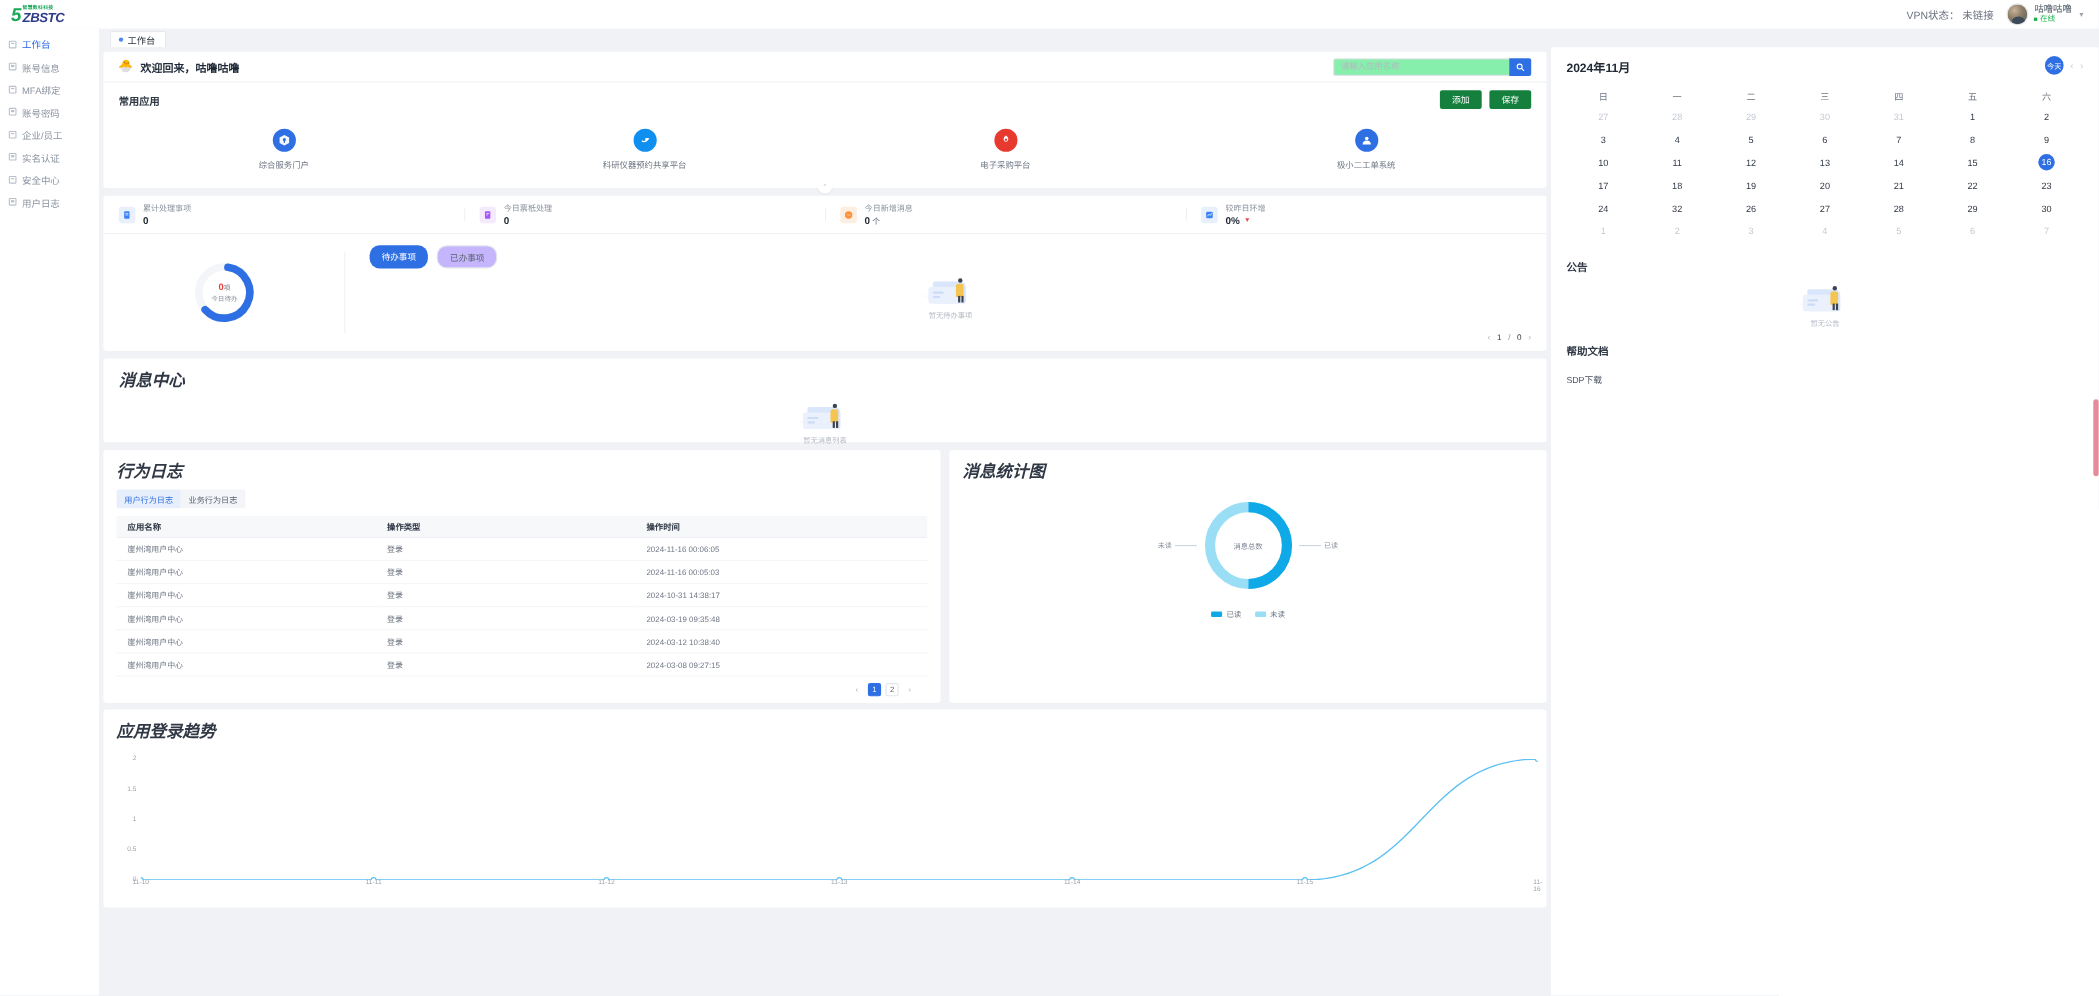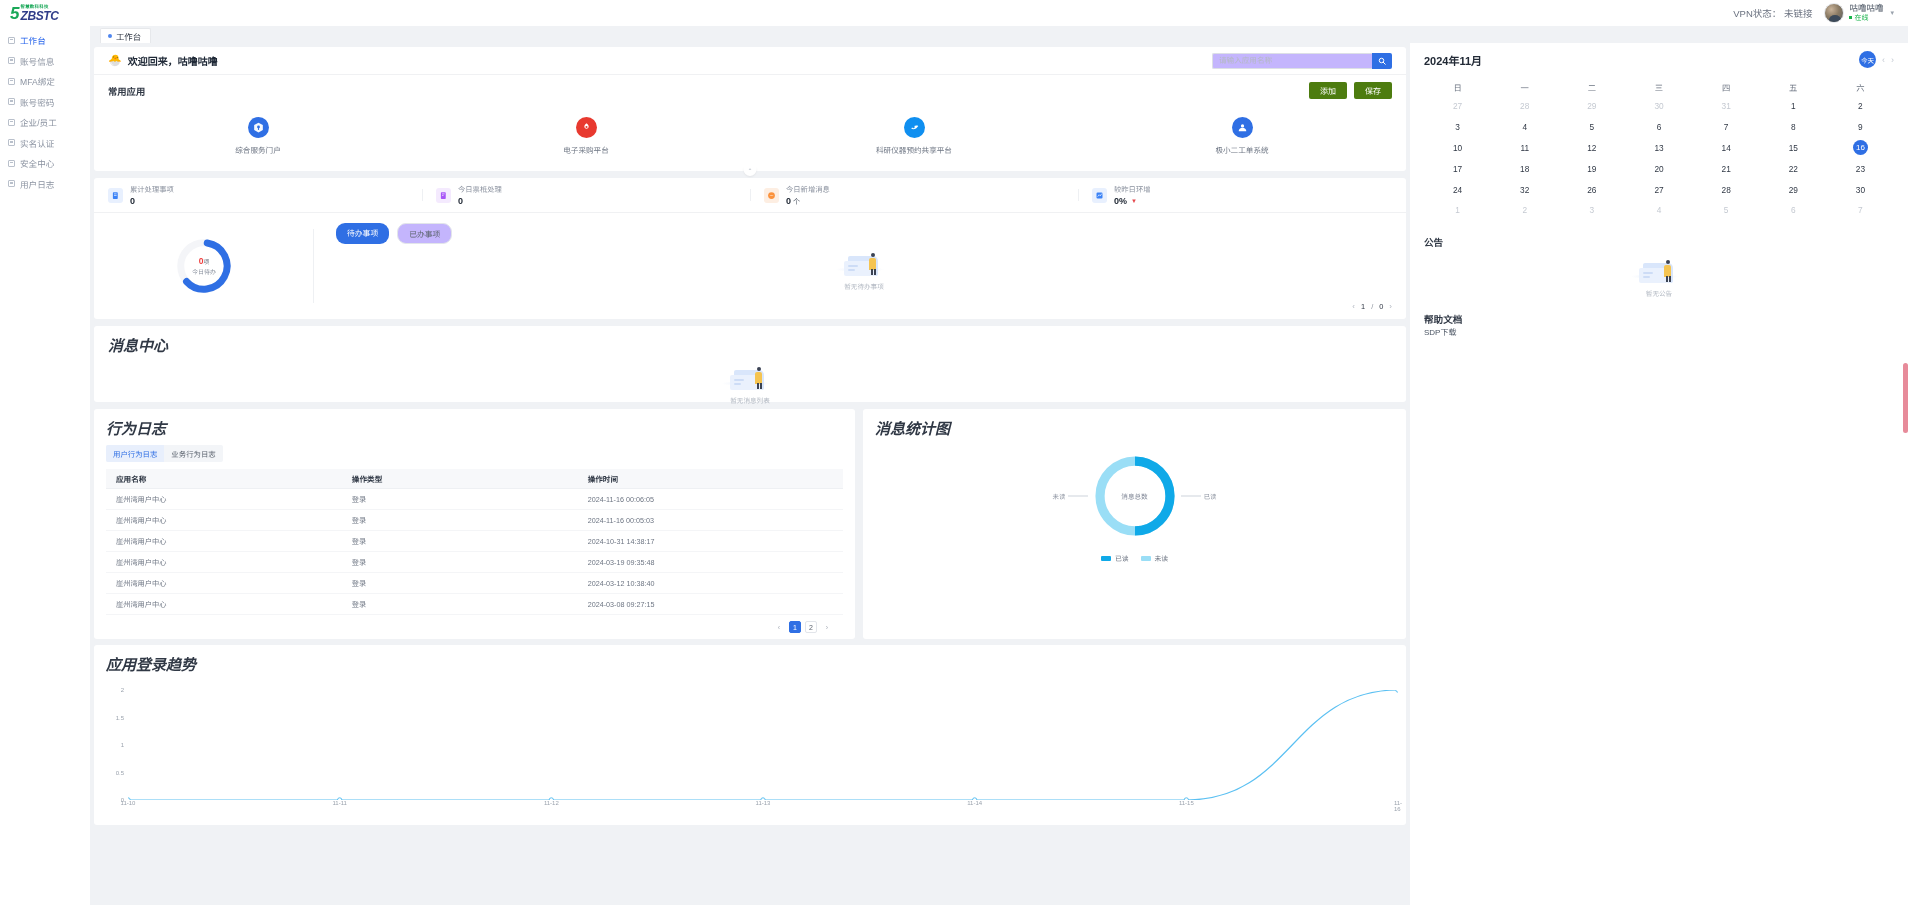--- a/index.html
+++ b/index.html
@@ -76,36 +76,36 @@
   .card { background:#fff; border-radius:3px; margin:4px 4px 0 4px; }
 
   
   .welcome { display:flex; align-items:center; height:28px; padding:0 14px; gap:6px;
               border-bottom:1px solid #f0f1f3;}
   .welcome .emoji{ font-size:11px; }
   .welcome .wtext{ font-size:10px; font-weight:bold; color:#1f2937; }
   .welcome .searchwrap{ margin-left:auto; display:flex; align-items:center; }
   .search-input{
     width:160px; height:16px; border:1px solid #dcdfe6; border-right:none; border-radius:2px 0 0 2px;
-    font-size:7.6px; color:#5b6472; padding:0 6px; outline:none; background:#c4b5fd;
+    font-size:7.6px; color:#5b6472; padding:0 6px; outline:none; background:#86efac;
     font-family:inherit;
   }
   .search-input::placeholder{ color:#b4b9c2; }
   .search-btn{
     width:20px;height:16px;background:#2f6fe4;border:none;border-radius:0 2px 2px 0;
     display:flex;align-items:center;justify-content:center;cursor:pointer;
   }
   .search-btn svg{ width:8px;height:8px;}
 
   
   .apps-head{ display:flex; align-items:center; padding:7px 14px 0 14px; }
   .apps-head .ah-title{ font-size:9.3px; font-weight:bold; color:#303845; }
   .apps-head .ah-btns{ margin-left:auto; display:flex; gap:7px;}
   .btn-blue{
-    background:#4d7c0f;color:#fff;border:none;border-radius:2px;
+    background:#15803d;color:#fff;border:none;border-radius:2px;
     font-size:8px;padding:3px 11px;cursor:pointer;font-family:inherit;
   }
   .apps-row{ display:flex; padding:18px 0 16px 0; }
   .app-cell{ flex:1; display:flex; flex-direction:column; align-items:center; gap:6px; cursor:pointer;}
   .app-ico{ width:21px;height:21px;border-radius:50%;display:flex;align-items:center;justify-content:center;}
   .app-ico svg{ width:13px;height:13px;}
   .app-label{ font-size:7.6px; color:#6d7583;}
   .collapse-chip{
     position:absolute; left:50%; transform:translateX(-50%); bottom:-5px;
     width:13px;height:9px;background:#fff;border-radius:0 0 7px 7px;
@@ -219,21 +219,21 @@
   }
   .cal-cell.head{ color:#6d7583; font-size:8.3px; height:19px;}
   .cal-cell.mute{ color:#c4c9d1;}
   .cal-cell.sel{ }
   .cal-cell.sel span{
     width:15px;height:15px;border-radius:50%;background:#2f6fe4;color:#fff;
     display:flex;align-items:center;justify-content:center;font-size:8px;
   }
   .rail-sec-title{ font-size:9.6px; font-weight:bold;color:#303845; margin-top:14px;}
   .rail-empty{ display:flex;flex-direction:column;align-items:center;gap:3px;margin-top:8px;}
-  .help-link{ font-size:8px;color:#4b5563; margin-top:0; cursor:pointer;}
+  .help-link{ font-size:8px;color:#4b5563; margin-top:13px; cursor:pointer;}
   .promo{
     margin-top:12px; height:90px; border-radius:4px; position:relative; overflow:hidden;
     background:linear-gradient(115deg,#2f7fe8 0%,#2f6fe4 45%,#2558c4 100%);
   }
   .promo-title{ position:absolute; left:16px; top:14px; font-size:10px;font-weight:bold;color:#fff;}
   .promo-sub{ position:absolute; left:16px; top:28px; font-size:5.4px;color:#d6e5ff; line-height:1.5;}
   .promo-btn{
     position:absolute; left:16px; bottom:16px; background:#ffffff; color:#2f6fe4;
     font-size:6.4px; padding:3px 8px; border-radius:2px; cursor:pointer;
   }
@@ -363,36 +363,36 @@
             <span class="app-ico" style="background:#2f6fe4">
               <svg viewBox="0 0 24 24">
                 <path d="M12 3 L20 7.5 V16.5 L12 21 L4 16.5 V7.5 Z" fill="#fff" opacity=".95"></path>
                 <circle cx="12" cy="11" r="2.6" fill="#2f6fe4"></circle>
                 <rect x="11" y="12.5" width="2" height="4" fill="#2f6fe4"></rect>
               </svg>
             </span>
             <span class="app-label">综合服务门户</span>
           </div>
           <div class="app-cell">
+            <span class="app-ico" style="background:#0f8ff0">
+              <svg viewBox="0 0 24 24">
+                <path d="M6 14 C9 9 15 7 19 9 C16 14 10 17 6 14 Z" fill="#fff"></path>
+                <circle cx="10" cy="11" r="2.4" fill="#0f8ff0"></circle>
+              </svg>
+            </span>
+            <span class="app-label">科研仪器预约共享平台</span>
+          </div>
+          <div class="app-cell">
             <span class="app-ico" style="background:#e8392f">
               <svg viewBox="0 0 24 24">
                 <path d="M12 4 C8 7 7 10 9 13 C10.5 15 13.5 15 15 13 C17 10 16 7 12 4 Z" fill="#fff"></path>
                 <circle cx="12" cy="11" r="2" fill="#e8392f"></circle>
               </svg>
             </span>
             <span class="app-label">电子采购平台</span>
-          </div>
-          <div class="app-cell">
-            <span class="app-ico" style="background:#0f8ff0">
-              <svg viewBox="0 0 24 24">
-                <path d="M6 14 C9 9 15 7 19 9 C16 14 10 17 6 14 Z" fill="#fff"></path>
-                <circle cx="10" cy="11" r="2.4" fill="#0f8ff0"></circle>
-              </svg>
-            </span>
-            <span class="app-label">科研仪器预约共享平台</span>
           </div>
           <div class="app-cell">
             <span class="app-ico" style="background:#2f6fe4">
               <svg viewBox="0 0 24 24">
                 <circle cx="12" cy="9" r="3" fill="#fff"></circle>
                 <path d="M5 19 C5 14.8 8.1 12.5 12 12.5 C15.9 12.5 19 14.8 19 19 Z" fill="#fff"></path>
               </svg>
             </span>
             <span class="app-label">极小二工单系统</span>
           </div>

